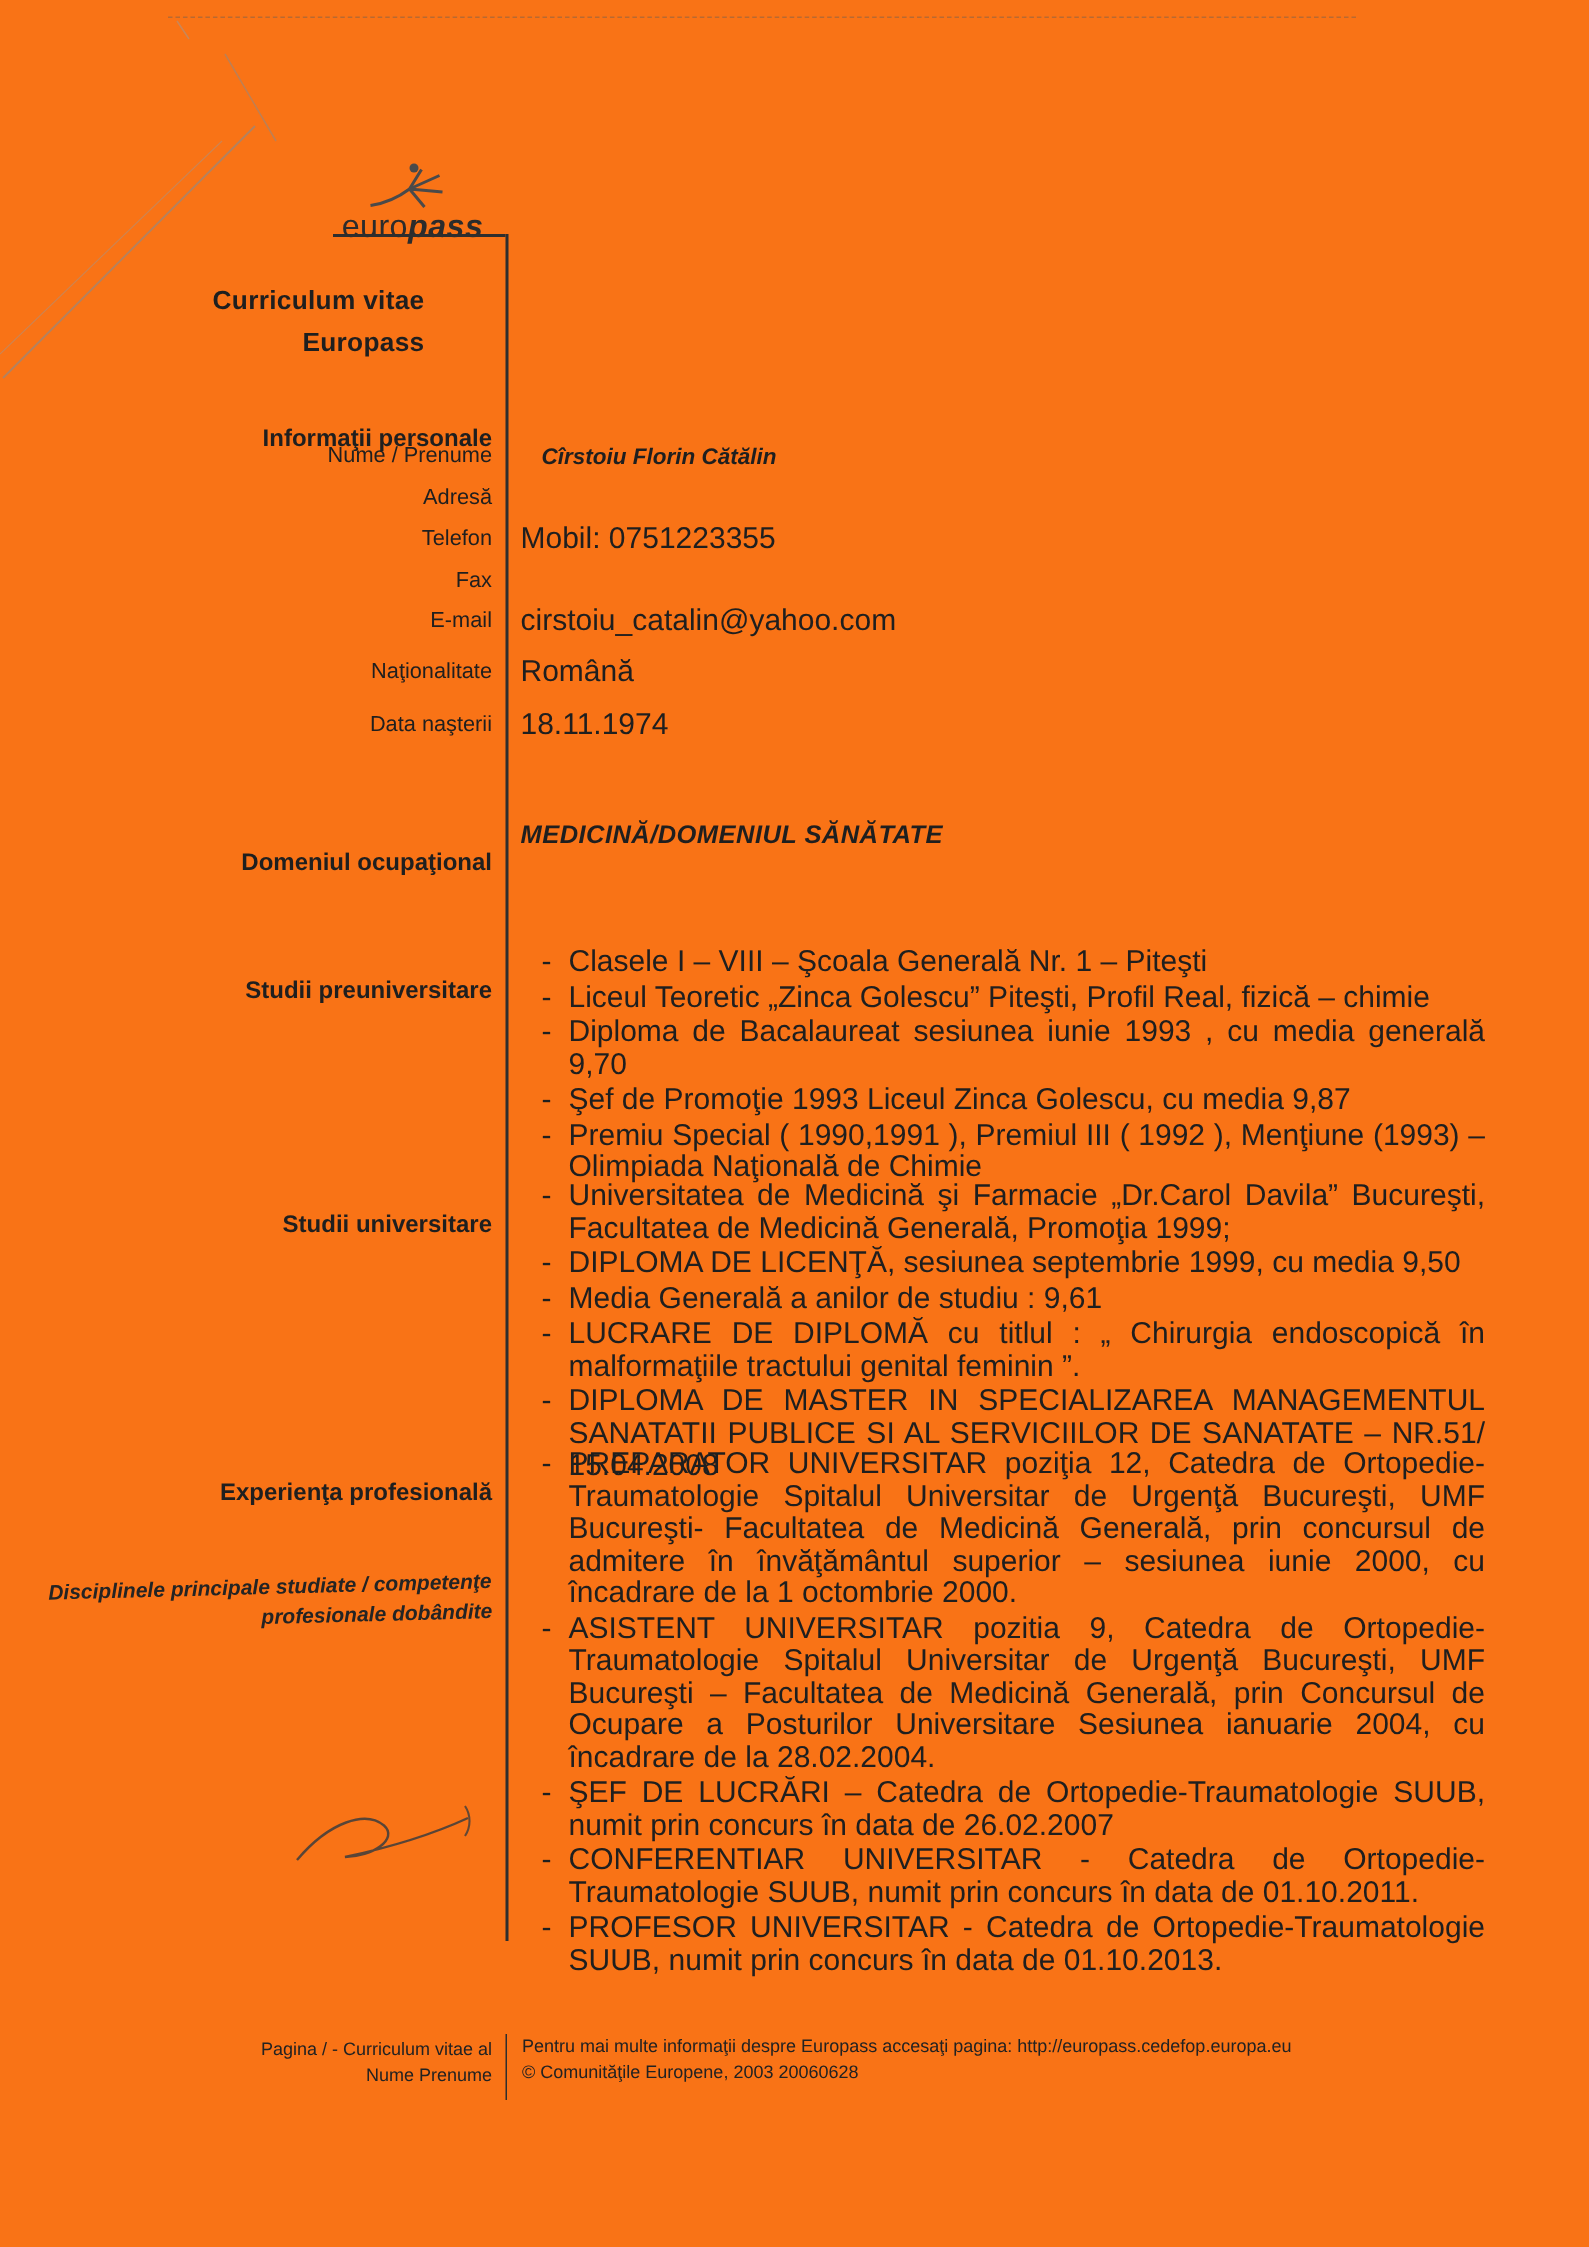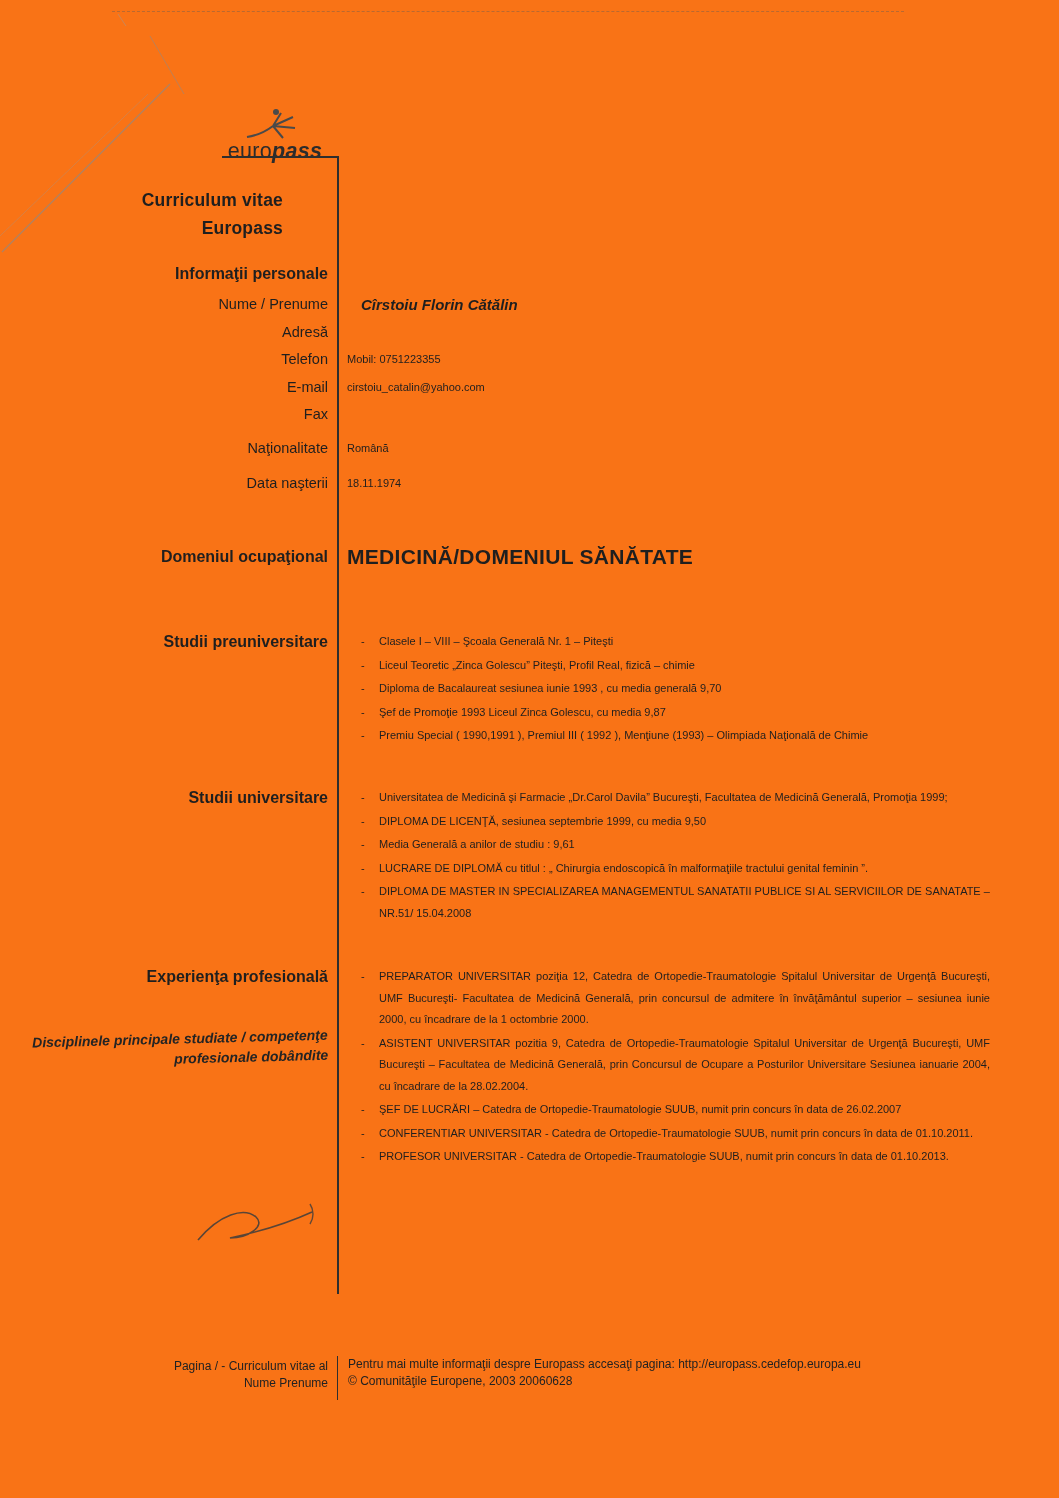--- a/index.html
+++ b/index.html
@@ -32,38 +32,38 @@
     background:#2e2e2e;
   }
   .vline {
     position:absolute; left:337px; top:156px; width:1.6px; height:1138px;
     background:#2e2e2e;
   }
 
   
   .sec { position:absolute; left:0; right:0; display:flex; align-items:flex-start; }
   .lbl { width:337px; flex:none; text-align:right; padding-right:9px; font-size:14.5px; line-height:21.5px; }
-  .val { flex:1; padding-left:10px; padding-right:69px; font-size:11px; line-height:21.5px; }
-  .heading { font-weight:bold; font-size:16px; line-height:21px; }
+  .val { flex:1; padding-left:10px; padding-right:69px; font-size:20px; line-height:21.5px; }
+  .heading { font-weight:bold; font-size:16px; line-height:21px;margin-top:19px; }
 
   
   .title-block {
     position:absolute; top:186px; left:0; width:292px;
     text-align:right; padding-right:9px;
     font-size:17.5px; font-weight:bold; line-height:28px; letter-spacing:.2px;
   }
 
   
   .prow { display:flex; align-items:flex-start; min-height:27.5px; }
   .prow.gap-sm { margin-top:6px; }
   .prow.gap-md { margin-top:8px; }
   .name-value { font-weight:bold; font-style:italic; font-size:15px;padding-left:24px; }
 
   
-  .occ-value { font-weight:bold; font-size:21px; letter-spacing:.3px; }
+  .occ-value { font-weight:bold; font-style:italic; font-size:17px; letter-spacing:.3px; }
 
   
   .li { display:flex; margin-bottom:2px; }
   .dash { flex:none; width:18px; margin-left:14px; }
   .li-text { flex:1; text-align:justify; }
 
   
   .side-note {
     margin-top:42px;
     font-style:italic; font-weight:bold; font-size:14px; line-height:20px;
@@ -123,26 +123,26 @@
     </div>
     <div class="prow">
       <div class="lbl">Adresă</div>
       <div class="val"></div>
     </div>
     <div class="prow">
       <div class="lbl">Telefon</div>
       <div class="val">Mobil: 0751223355</div>
     </div>
     <div class="prow">
+      <div class="lbl">Fax</div>
+      <div class="val"></div>
+    </div>
+    <div class="prow">
       <div class="lbl">E-mail</div>
       <div class="val">cirstoiu_catalin@yahoo.com</div>
-    </div>
-    <div class="prow">
-      <div class="lbl">Fax</div>
-      <div class="val"></div>
     </div>
     <div class="prow gap-sm">
       <div class="lbl">Naţionalitate</div>
       <div class="val">Română</div>
     </div>
     <div class="prow gap-md">
       <div class="lbl">Data naşterii</div>
       <div class="val">18.11.1974</div>
     </div>
   </div>

